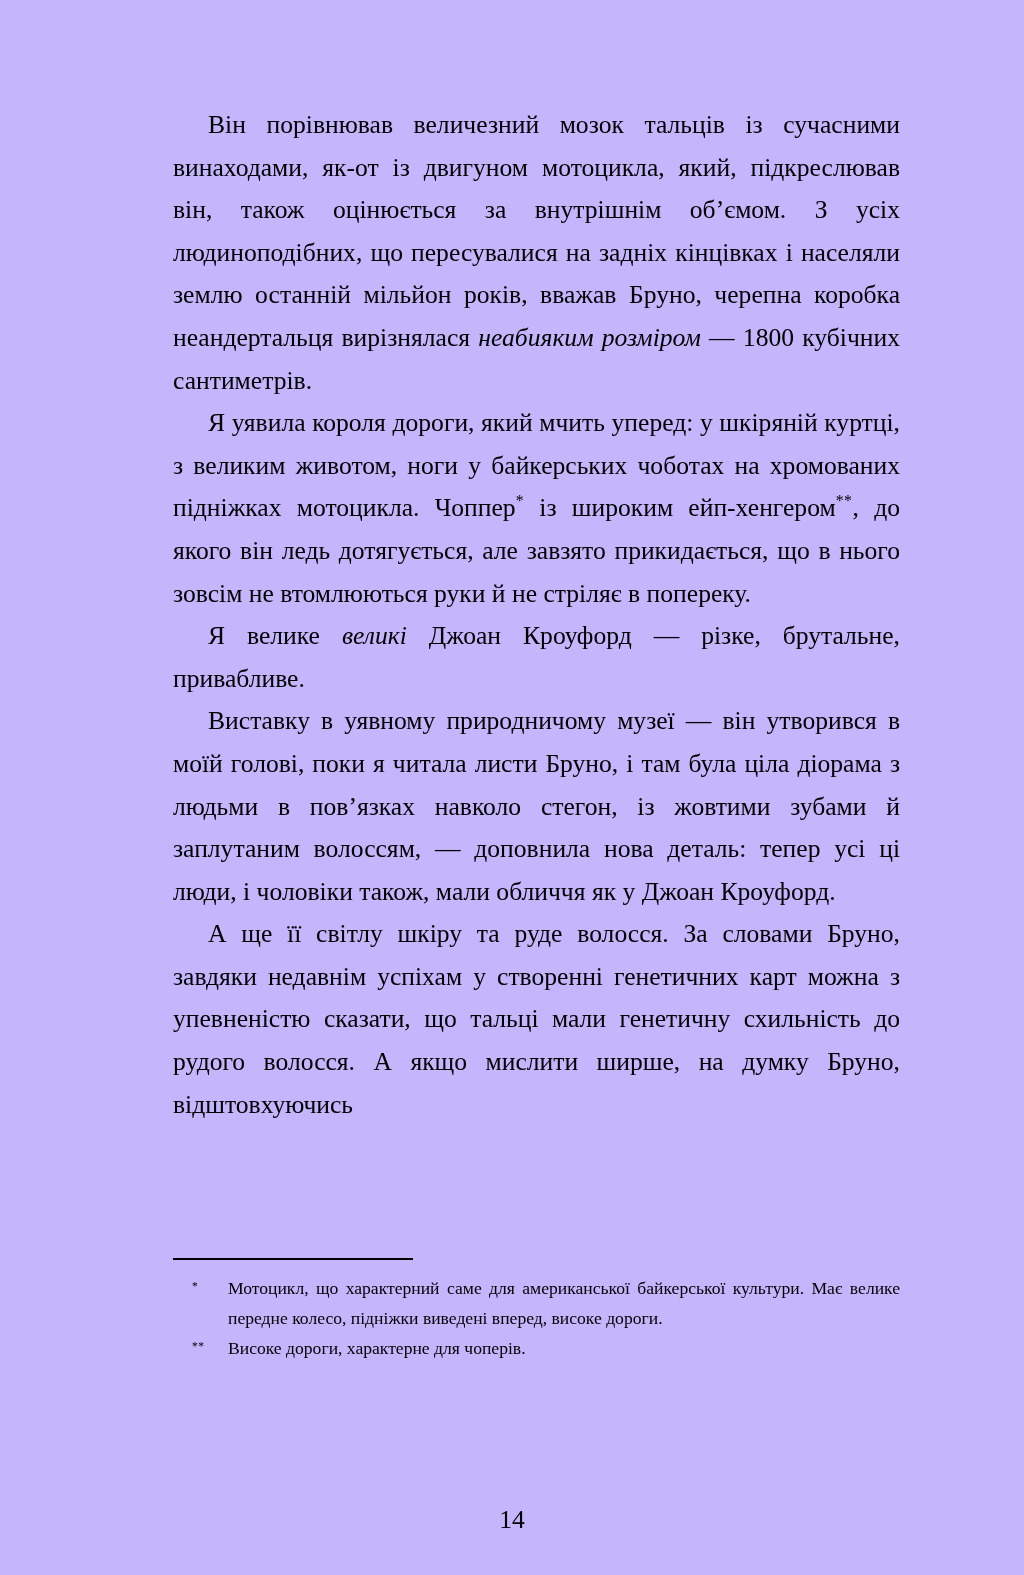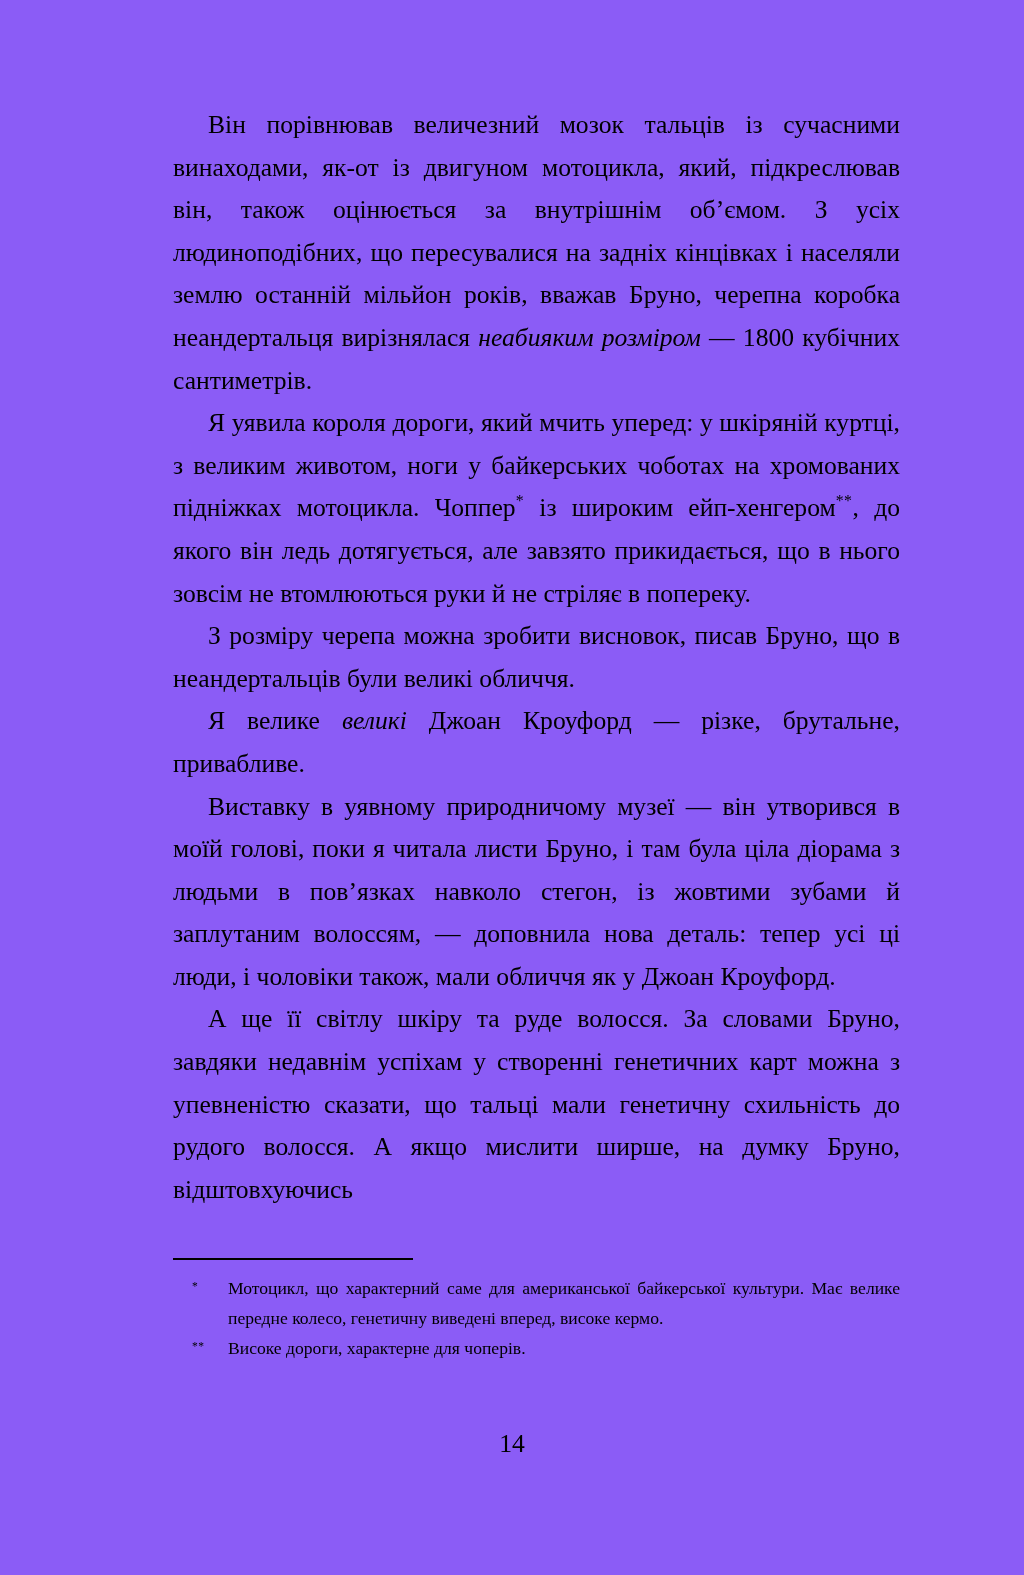--- a/index.html
+++ b/index.html
@@ -4,21 +4,21 @@
 <style>
   html, body {
     margin: 0;
     padding: 0;
     background: #ffffff;
   }
   .page {
     position: relative;
     width: 1024px;
     height: 1575px;
-    background: #8b5cf6;
+    background: #c4b5fd;
     margin: 0 auto;
     overflow: hidden;
     font-family: "Liberation Serif", "DejaVu Serif", serif;
     color: #000000;
   }
   .body-block {
     position: absolute;
     left: 173px;
     top: 104px;
     width: 727px;
@@ -71,54 +71,53 @@
     left: 19px;
     top: 0;
     width: 30px;
     font-size: 11.5px;
     line-height: 24px;
     letter-spacing: 0.5px;
   }
   .folio {
     position: absolute;
     left: 0;
-    top: 1428px;
+    top: 1504px;
     width: 1024px;
     text-align: center;
     font-size: 25.6px;
     line-height: 32px;
   }
 </style>
 </head>
 <body>
 
 <div class="page">
 
   <div class="body-block">
 
     <p class="para"><span>Він порівнював величезний мозок тальців із су­часними винаходами, як-от із двигуном мотоцикла, який, підкреслював він, також оцінюється за внутріш­нім об’ємом. З усіх людиноподібних, що пересува­лися на задніх кінцівках і населяли землю останній мільйон років, вважав Бруно, черепна коробка неан­дертальця вирізнялася </span><span class="ital">неабияким розміром</span><span> — 1800 кубічних сантиметрів.</span></p>
 
     <p class="para"><span>Я уявила короля дороги, який мчить уперед: у шкі­ряній куртці, з великим животом, ноги у байкерських чоботах на хромованих підніжках мотоцикла. Чоп­пер</span><sup class="fnmark">*</sup><span> із широким ейп-хенгером</span><sup class="fnmark">**</sup><span>, до якого він ледь дотягується, але завзято прикидається, що в нього зовсім не втомлюються руки й не стріляє в попереку.</span></p>
 
-    <p class="para last-line-left"><span>З розміру черепа можна зробити висновок, писав Бруно, що в неандертальців були великі обличчя.</span></p>
 
     <p class="para last-line-left"><span>Я велике </span><span class="ital">великі</span><span> Джоан Кроуфорд — різке, бру­тальне, привабливе.</span></p>
 
     <p class="para last-line-left"><span>Виставку в уявному природничому музеї — він утворився в моїй голові, поки я читала листи Бруно, і там була ціла діорама з людьми в пов’язках навколо стегон, із жовтими зубами й заплутаним волоссям, — доповнила нова деталь: тепер усі ці люди, і чоловіки також, мали обличчя як у Джоан Кроуфорд.</span></p>
 
     <p class="para"><span>А ще її світлу шкіру та руде волосся. За словами Бруно, завдяки недавнім успіхам у створенні гене­тичних карт можна з упевненістю сказати, що тальці мали генетичну схильність до рудого волосся. А якщо мислити ширше, на думку Бруно, відштовхуючись</span></p>
 
   </div>
 
   <div class="footnote-area">
     <div class="fn-rule"></div>
 
     <div class="fn-item">
       <span class="fn-marker">*</span>
-      <span>Мотоцикл, що характерний саме для американської байкерської культури. Має велике передне колесо, генетичну виведені вперед, високе кермо.</span>
+      <span>Мотоцикл, що характерний саме для американської байкерської культури. Має велике передне колесо, підніжки виведені вперед, високе дороги.</span>
     </div>
 
     <div class="fn-item">
       <span class="fn-marker">**</span>
       <span>Високе дороги, характерне для чоперів.</span>
     </div>
   </div>
 
   <div class="folio">14</div>
 

